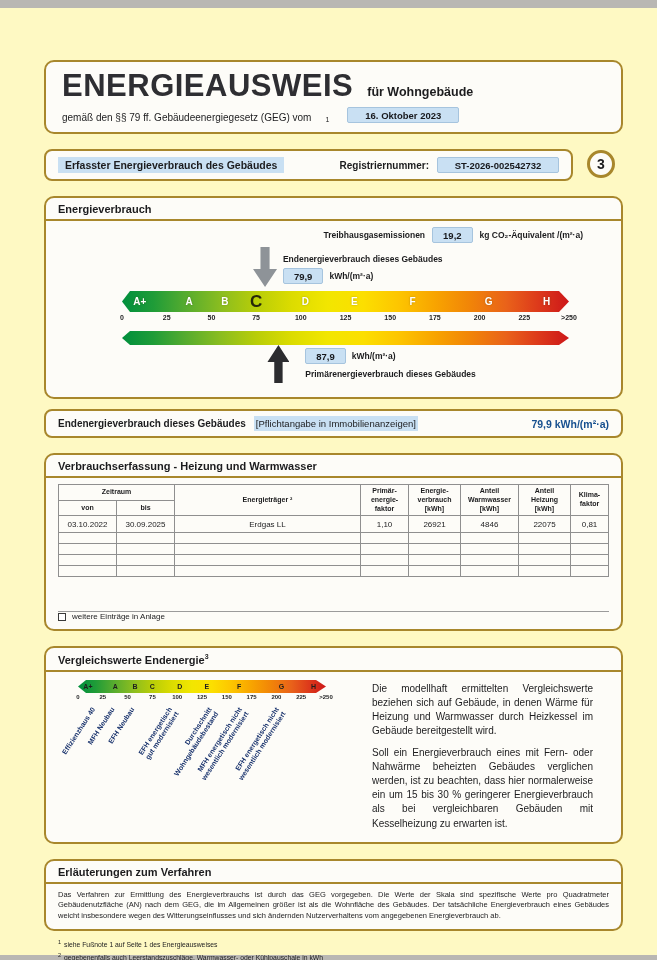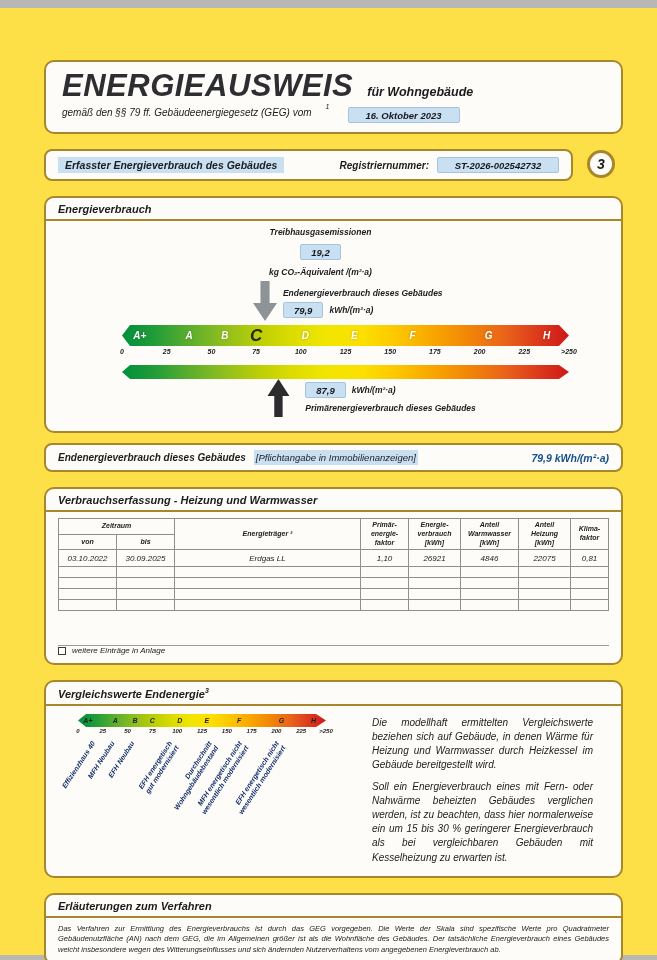--- a/index.html
+++ b/index.html
@@ -1,29 +1,29 @@
 <!DOCTYPE html>
 <html><head>
 <meta charset="utf-8">
 <style>
   * { box-sizing: border-box; }
   body { margin:0; background:#c7c5c1; }
   .page { position:relative; width:657px; height:960px; overflow:hidden; background:#b9b7b3;
           font-family:"Liberation Sans", sans-serif; color:#1c1c1e; }
-  .sheet { position:absolute; left:0; right:0; top:8px; bottom:5px; background:#fde047;font-style:italic; }
+  .sheet { position:absolute; left:0; right:0; top:8px; bottom:5px; background:#fef9c3; }
   .doc { padding:52px 34px 0 44px; }
 
   .box { border:2px solid #a8872c; border-radius:10px; background:#fdfcf8; }
 
   
   .header-box { padding:8px 16px 9px; }
   .title-row { display:flex; align-items:flex-end; gap:14px; }
   h1 { margin:0; font-size:31px; letter-spacing:.5px; color:#2e2e32; line-height:1; font-weight:bold; }
   .subtitle { font-size:12.5px; font-weight:bold; padding-bottom:2px; }
-  .law-row { margin-top:6px; font-size:10px; display:flex; align-items:flex-start;gap:12px; }
+  .law-row { margin-top:6px; font-size:10px; display:flex; align-items:flex-end;gap:12px; }
   .law-row sup { font-size:7px; margin:-4px 2px 0 2px; }
   .value-box { background:#c9e0f3; border:1px solid #a6c4de; border-radius:2px; padding:1.5px 10px;
                font-size:9.5px; font-weight:600; color:#17181c; display:inline-block; }
   .date-box { margin-left:4px; min-width:112px; text-align:center; }
 
   
   .meta-row { position:relative; margin-top:15px; padding-right:50px; }
   .meta-box { display:flex; align-items:center; padding:6px 12px; border-radius:8px; }
   .section-label { font-size:10.5px; font-weight:bold; }
   .hl-blue { background:#c9e0f3; padding:2px 7px; }
@@ -34,21 +34,21 @@
                  font-size:14px; font-weight:bold; }
 
   
   .section { margin-top:15px; }
   .section-head { font-size:11px; font-weight:bold; padding:5px 12px 4px; border-bottom:2px solid #a8872c; }
   .section-head sup { font-size:7px; }
   .section-body { padding:6px 12px 8px; }
 
   
   .ghg-row { display:flex; justify-content:flex-end; align-items:center; gap:7px; margin-right:26px;
-             font-size:8.5px; font-weight:600;flex-direction:column; }
+             font-size:8.5px; font-weight:600; }
   .scale-wrap { position:relative; height:142px; margin:4px 40px 0 64px; }
   .band { background:linear-gradient(90deg,#008f3d 0%,#1f9c38 7%,#54ab2f 14%,#8abd20 22%,#b8cd08 30%,
           #dcdc00 38%,#f2e600 46%,#fcdf00 54%,#fdc500 62%,#f8a400 70%,#f18408 78%,#e9621a 86%,#dd3a1b 93%,#cd1719 100%);
           clip-path:polygon(0 50%, 8px 0, calc(100% - 10px) 0, 100% 50%, calc(100% - 10px) 100%, 8px 100%); }
   .band-main { position:absolute; left:0; right:0; top:44px; height:21px; }
   .band-primary { position:absolute; left:0; right:0; top:84px; height:14px; }
   .band-letter { position:absolute; transform:translateX(-50%); color:#fff; font-weight:bold; font-size:10px;
                  line-height:21px; text-shadow:0 0 2px rgba(60,60,0,.4); }
   .band-letter-hl { font-size:17px !important; color:#26260a !important; text-shadow:none !important; }
   .ticks span { position:absolute; transform:translateX(-50%); font-size:7px; font-weight:bold; white-space:nowrap; }

